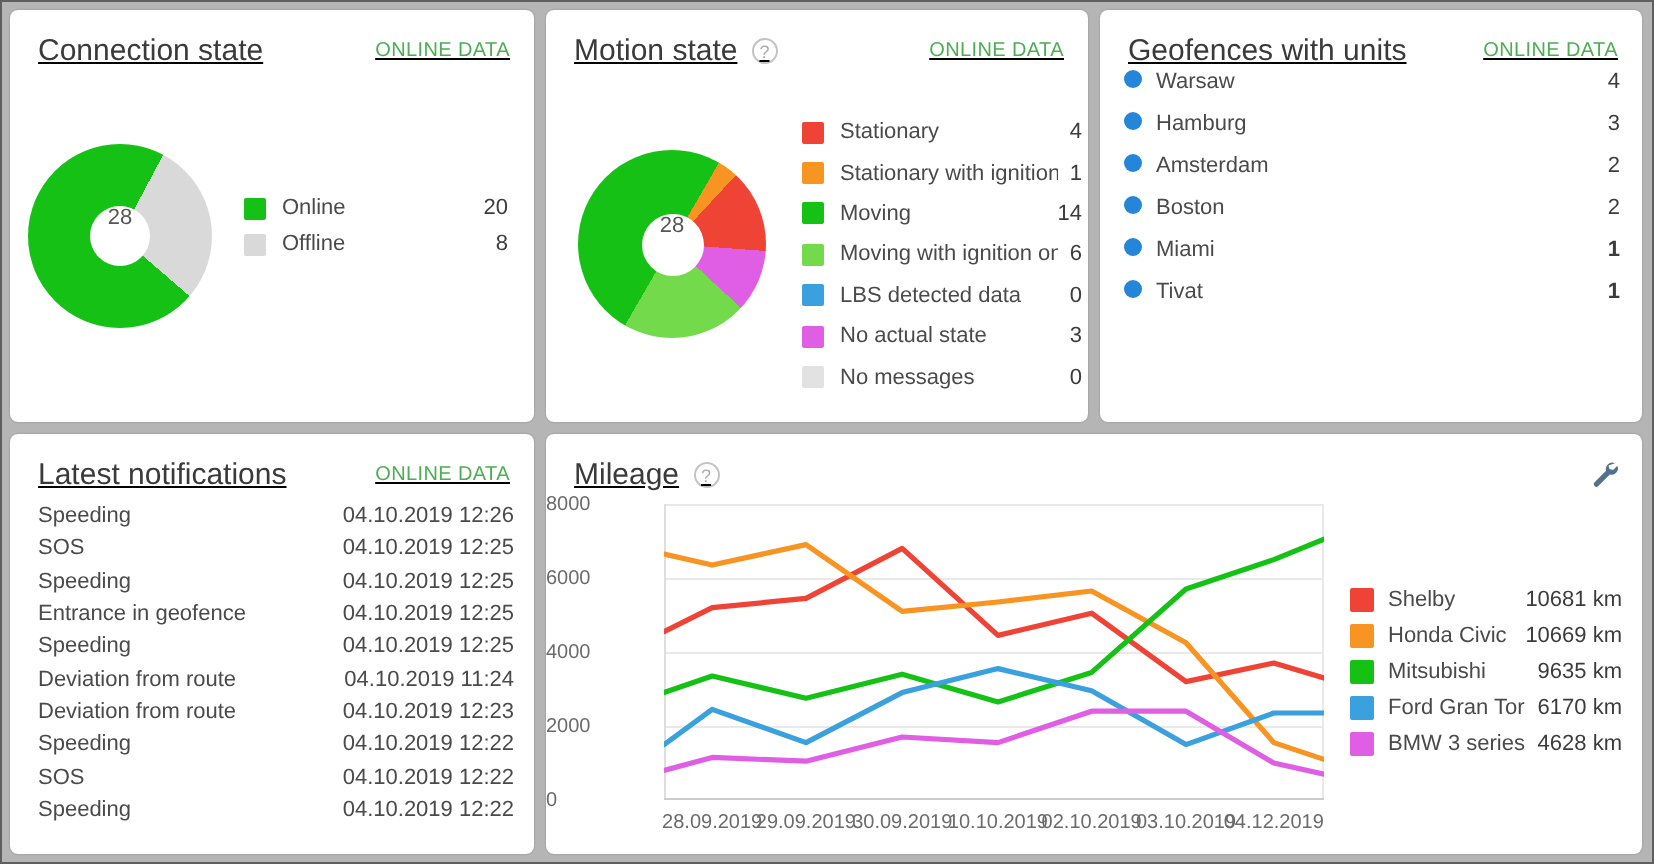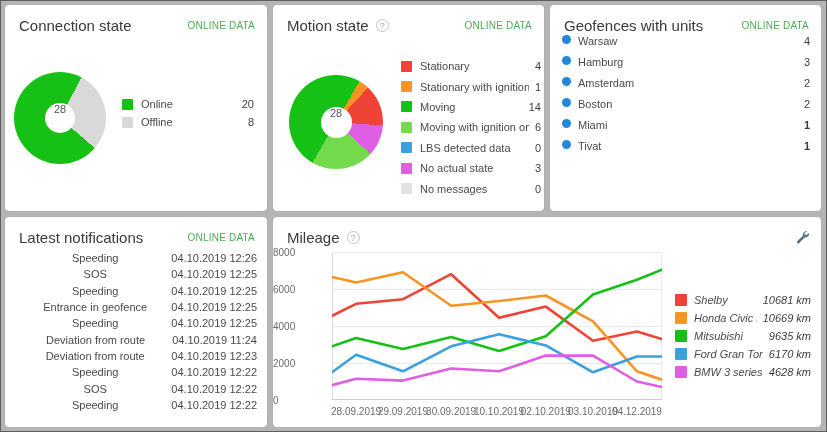--- a/index.html
+++ b/index.html
@@ -23,20 +23,21 @@
     border-radius:4px;
     position:relative;
     overflow:hidden;
     box-shadow:0 0 1px rgba(0,0,0,.25);
   }
   .panel.wide{grid-column:2 / span 2;}
   .panel-header{
     display:flex;align-items:center;
     padding:9px 12px 0 14px;
     height:22px;
+    text-decoration:underline;
   }
   .panel-title{
     font-size:15px;color:#3a3a3a;
     white-space:nowrap;
   }
   .spacer{flex:1;}
   .badge{
     font-size:10px;color:#4cae52;
     letter-spacing:.2px;
     cursor:pointer;
@@ -72,30 +73,30 @@
   .swatch{width:11px;height:11px;flex:none;margin-right:8px;border-radius:1px;}
   .lrow .llabel{font-size:11px;color:#4a4a4a;white-space:nowrap;overflow:hidden;flex:1;}
   .lrow .lvalue{font-size:11px;color:#3c3c3c;margin-left:6px;}
   
   .geo-list{position:absolute;left:12px;right:11px;top:30px;}
   .geo-row{height:21px;display:flex;}
   .geo-dot{width:9px;height:9px;border-radius:50%;flex:none;margin-right:7px;}
   .geo-label{font-size:11px;color:#4a4a4a;flex:1;}
   .geo-value{font-size:11px;color:#3c3c3c;}
   
-  .notif-list{position:absolute;left:14px;right:10px;top:33px;text-align:center;}
+  .notif-list{position:absolute;left:14px;right:10px;top:33px;}
   .notif-row{height:16.3px;display:flex;align-items:center;}
   .notif-label{font-size:11px;color:#4a4a4a;flex:1;white-space:nowrap;}
   .notif-time{font-size:11px;color:#4a4a4a;}
   
   .chart-area{position:absolute;inset:0;}
   .plot{position:absolute;left:59px;top:35px;width:330px;height:148px;}
   .ytick{position:absolute;left:0;width:40px;font-size:10px;color:#6b6b6b;}
   .xtick{position:absolute;top:189px;font-size:10px;color:#6b6b6b;transform:translateX(-50%);white-space:nowrap;}
-  .mlegend{position:absolute;left:402px;top:74px;width:136px;font-style:italic;}
+  .mlegend{position:absolute;left:402px;top:74px;width:136px;}
   .mlegend .lrow{height:18px;}
   .mlegend .swatch{width:12px;height:12px;margin-right:7px;}
 </style>
 </head>
 <body>
 
 <div class="frame">
 
   <section class="panel">
     <div class="panel-header">

